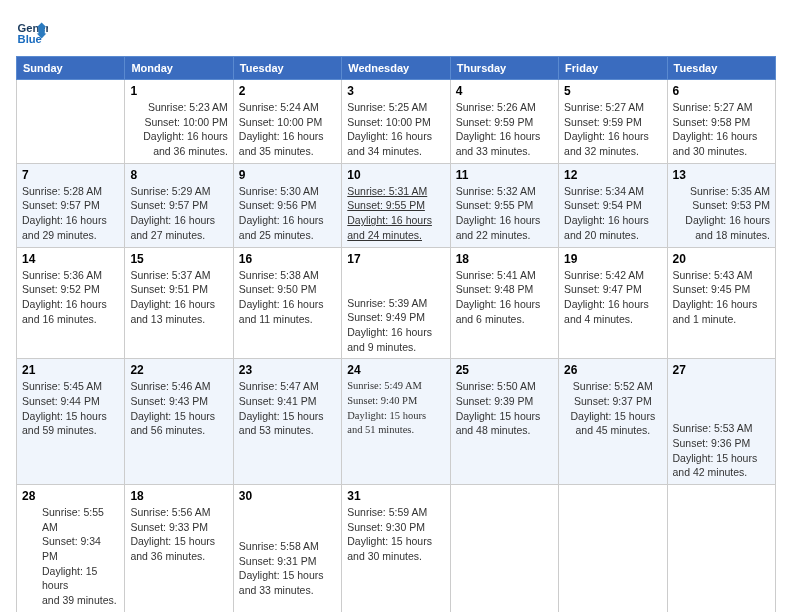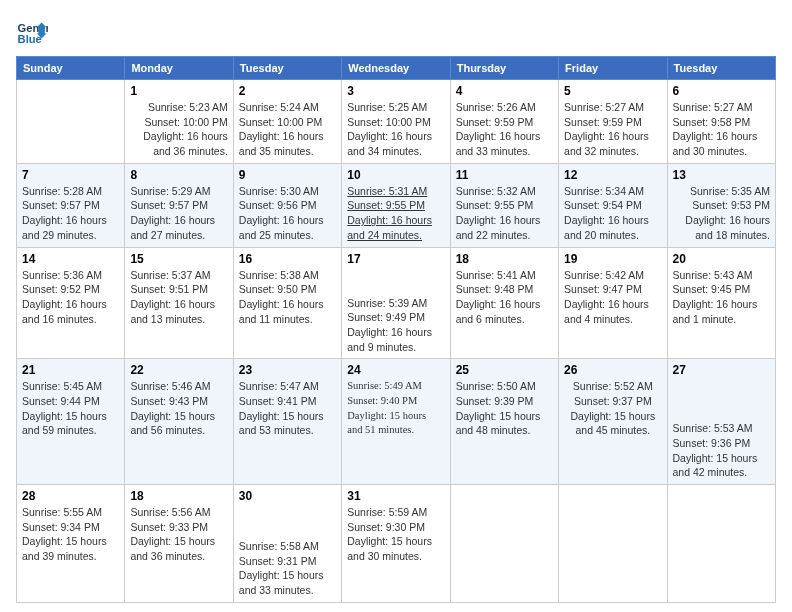--- a/index.html
+++ b/index.html
@@ -318,21 +318,21 @@
           <span class="day-number">27</span>
           <div class="day-info" style="white-space: pre-line; margin-top: 44px;">Sunrise: 5:53 AM
 Sunset: 9:36 PM
 Daylight: 15 hours
 and 42 minutes.</div>
         </td>
       </tr>
       <tr>
         <td>
           <span class="day-number">28</span>
-          <div class="day-info" style="white-space: pre-line;">Sunrise: 5:55 AM
+          <div class="day-info" style="white-space: pre-line; margin-left: 20px;">Sunrise: 5:55 AM
 Sunset: 9:34 PM
 Daylight: 15 hours
 and 39 minutes.</div>
         </td>
         <td>
           <span class="day-number">18</span>
           <div class="day-info" style="white-space: pre-line;">Sunrise: 5:56 AM
 Sunset: 9:33 PM
 Daylight: 15 hours
 and 36 minutes.</div>

